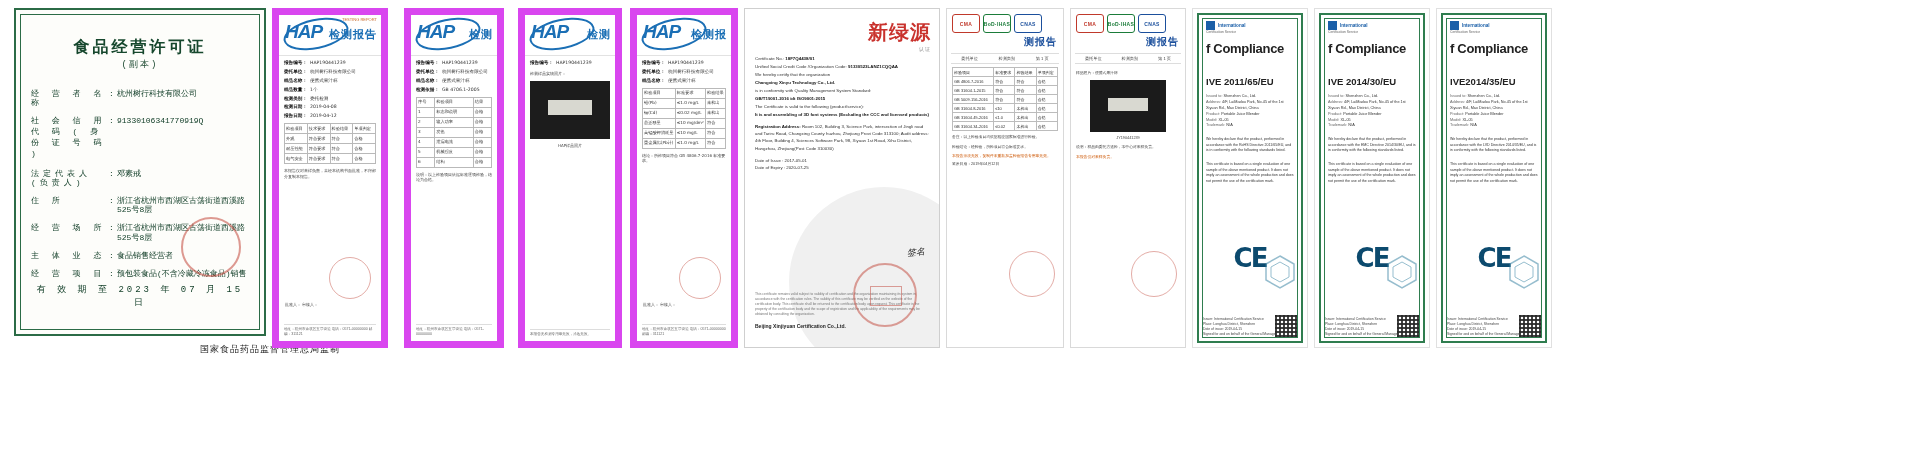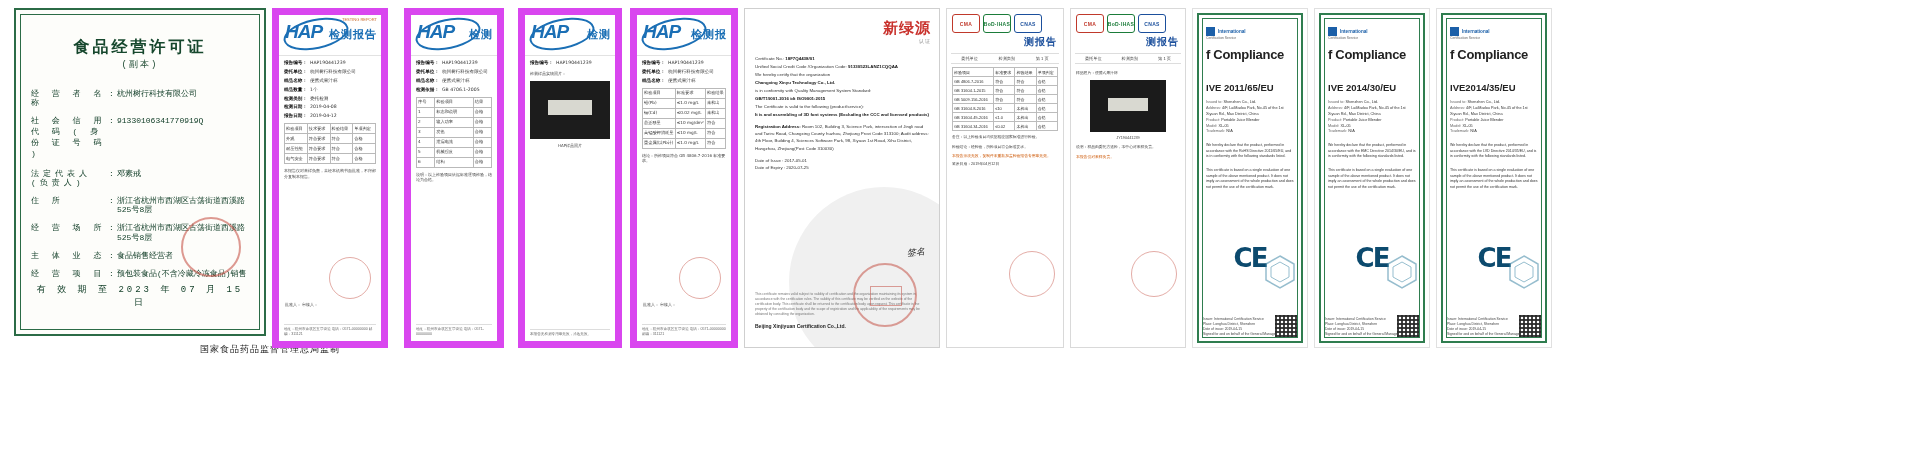--- a/index.html
+++ b/index.html
@@ -269,21 +269,21 @@
     border-radius: 50%;
     background: #f0f0f0;
   }
   .qms-logo {
     position: absolute;
     right: 8px;
     top: 10px;
     text-align: right;
   }
   .qms-logo-cn {
-    font-size: 15px;
+    font-size: 20px;
     font-weight: bold;
     color: #c9322d;
     font-family: Liberation Sans, sans-serif;
     letter-spacing: 1px;
     text-align: right;
   }
   .qms-logo-sub {
     font-size: 5px;
     color: #888;
     letter-spacing: 1px;
@@ -462,21 +462,21 @@
     background: #fff;
     border: 1px solid #e0e0e0;
   }
   .ce1 { left: 1192px; width: 116px; }
   .ce2 { left: 1314px; width: 116px; }
   .ce3 { left: 1436px; width: 116px; }
   .ce-frame {
     position: absolute;
     inset: 4px;
     border: 2px solid #2f7d4f;
-    padding: 10px 7px;
+    padding: 4px 7px;
     box-sizing: border-box;
     overflow: hidden;
   }
   .ce-frame::before {
     content: "";
     position: absolute;
     inset: 3px;
     border: 1px solid #2f7d4f;
     pointer-events: none;
   }

